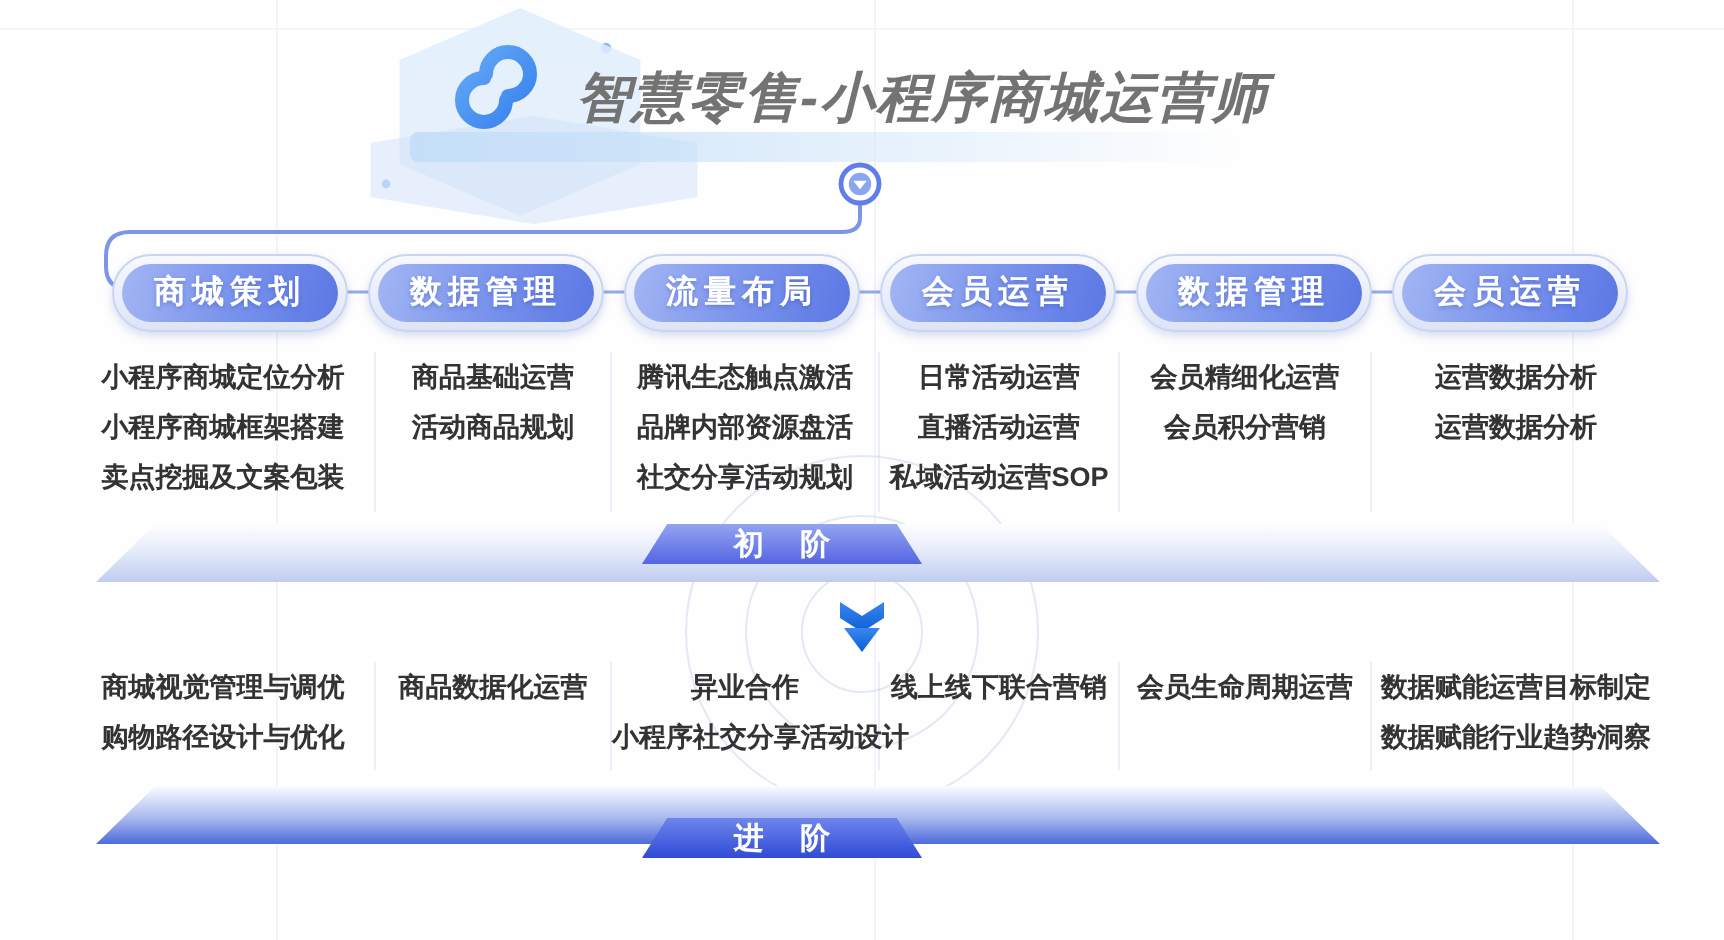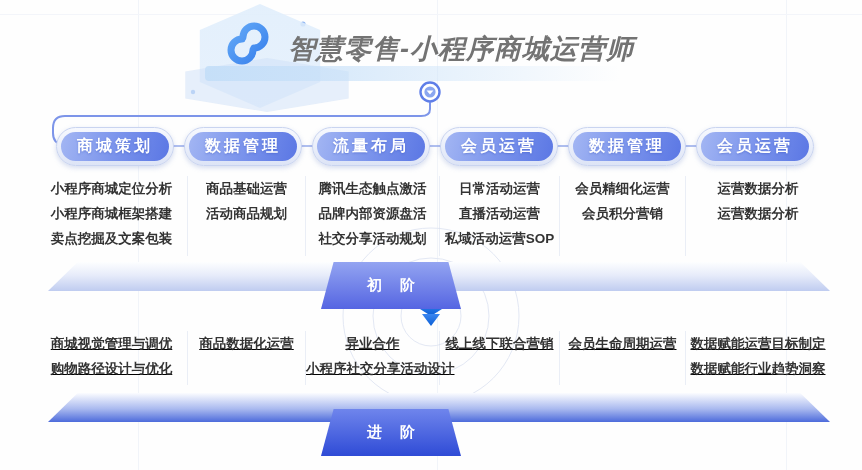--- a/index.html
+++ b/index.html
@@ -55,21 +55,21 @@
     color:#ffffff; font-size:16px; font-weight:700; letter-spacing:3px;
     text-shadow:0 1px 2px rgba(40,70,180,.35); white-space:nowrap;
   }
 
   
   .grid {
     position:absolute; left:36px; width:794px; z-index:2;
     display:grid; grid-template-columns:152px 118px 134px 120px 126px 144px;
   }
   .grid.stage1 { top:176px; }
-  .grid.stage2 { top:331px;text-decoration:underline; }
+  .grid.stage2 { top:331px; }
   .col { text-align:center; }
   .grid.stage1 .col { min-height:80px; }
   .grid.stage2 .col { min-height:54px; }
   .col:not(:last-child){ border-right:1px solid rgba(198,208,232,.35); }
   .item {
     font-size:13.5px; font-weight:700; color:#333333;
     line-height:25px; white-space:nowrap;text-align:center;
   }
 
   
@@ -79,21 +79,21 @@
   }
   .band.basic {
     top:262px;
     background:linear-gradient(180deg,#fdfeff 0%,#e7ecfa 45%,#bfccf0 100%);
   }
   .band.advanced {
     top:393px;
     background:linear-gradient(180deg,#fbfcff 0%,#a9b9ef 55%,#4d6bdb 100%);
   }
   .band-label {
-    position:absolute; left:321px; width:140px; height:47px; z-index:5;
+    position:absolute; left:321px; width:140px; height:20px; z-index:5;
     clip-path:polygon(9% 0,91% 0,100% 100%,0 100%);
     display:flex; align-items:center; justify-content:center;
     color:#ffffff; font-size:15px; font-weight:700; letter-spacing:7px;
     text-indent:7px;
   }
   .band-label.basic { top:262px; background:linear-gradient(180deg,#93a4f1,#5565e2); }
   .band-label.advanced { top:393px; background:linear-gradient(180deg,#6f85ec,#2f4bd6);margin-top:16px; }
 
   .stage-arrow { position:absolute; left:417px; top:301px; z-index:2; }
 </style>

